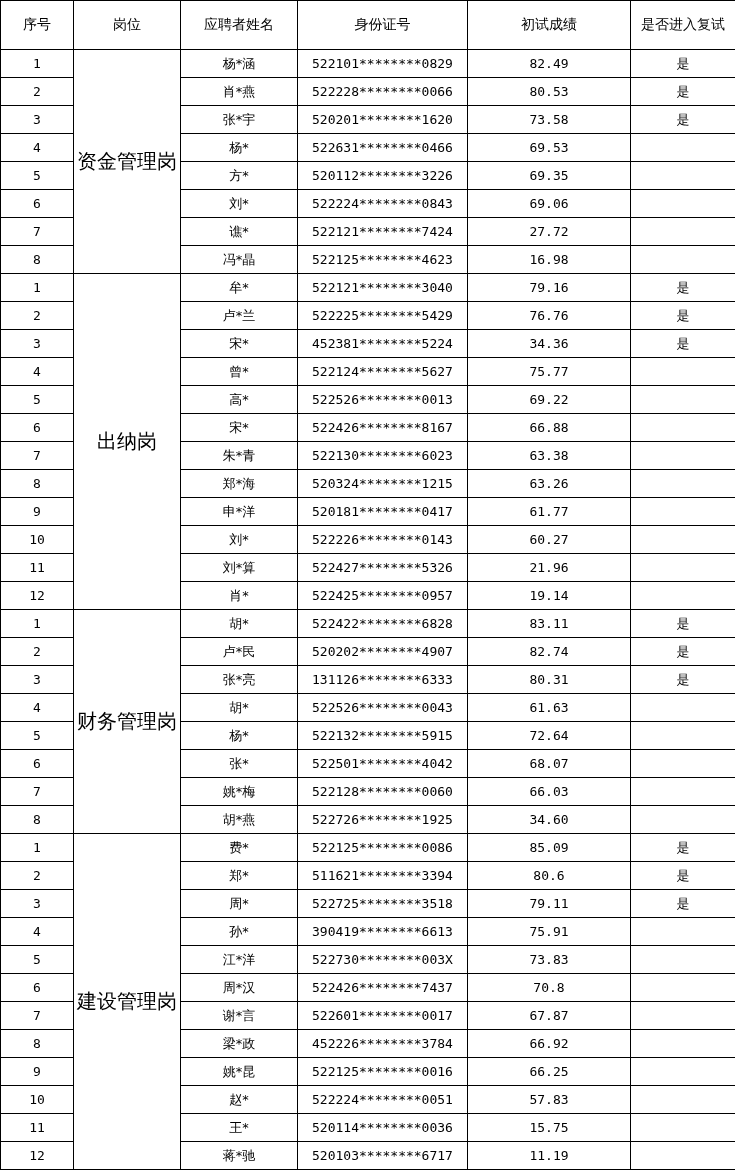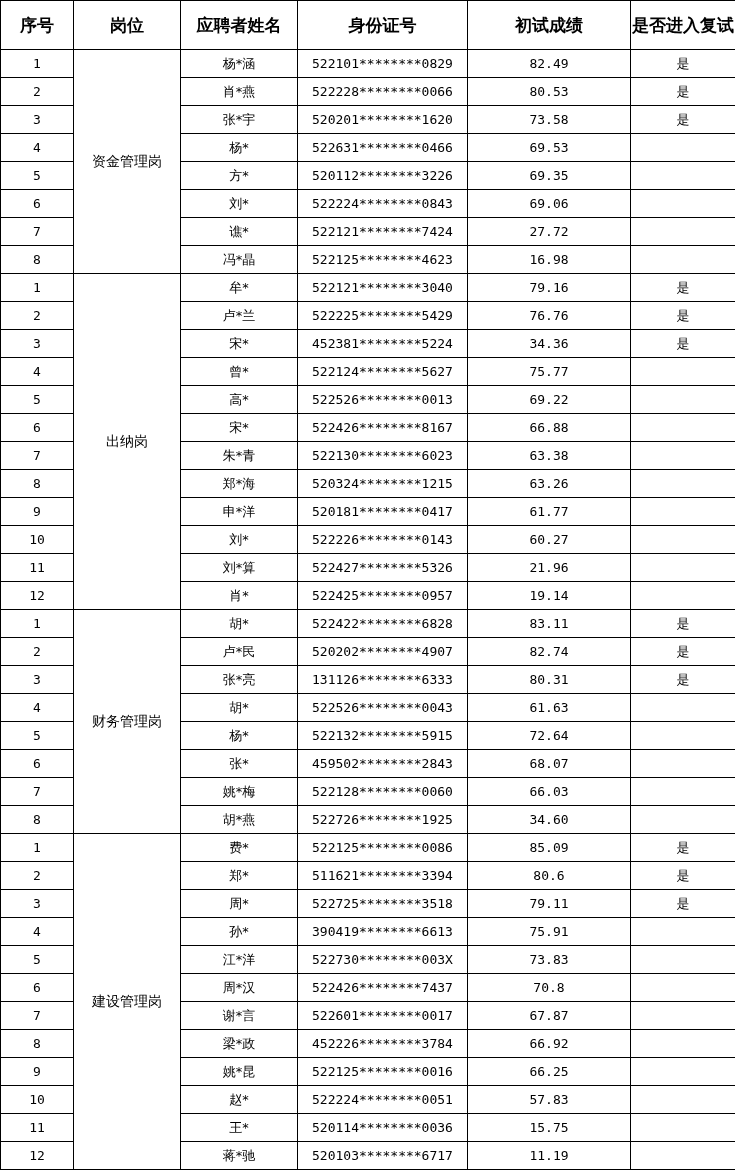--- a/index.html
+++ b/index.html
@@ -20,29 +20,29 @@
   th, td {
     border: 1px solid #000;
     text-align: center;
     vertical-align: middle;
     padding: 0;
     overflow: hidden;
     white-space: nowrap;
   }
   thead th {
     height: 48px;
-    font-size: 17px;
-    font-weight: bold;
+    font-size: 14px;
+    font-weight: normal;
   }
   tbody td {
     height: 27px;
     font-size: 13px;
   }
   td.num, td.id, td.score { font-family: "DejaVu Sans Mono", "Liberation Mono", monospace; font-size: 13px; }
-  td.pos { font-size: 14px; }
+  td.pos { font-size: 20px; }
 </style>
 </head>
 <body>
 
 <table>
   <colgroup>
     <col class="c1">
       <col class="c2">
       <col class="c3">
       <col class="c4">
@@ -234,21 +234,21 @@
       <tr>
         <td class="num">5</td>
         <td class="name">杨*</td>
         <td class="id">522132********5915</td>
         <td class="score">72.64</td>
         <td class="adv"></td>
       </tr>
       <tr>
         <td class="num">6</td>
         <td class="name">张*</td>
-        <td class="id">459502********2843</td>
+        <td class="id">522501********4042</td>
         <td class="score">68.07</td>
         <td class="adv"></td>
       </tr>
       <tr>
         <td class="num">7</td>
         <td class="name">姚*梅</td>
         <td class="id">522128********0060</td>
         <td class="score">66.03</td>
         <td class="adv"></td>
       </tr>

